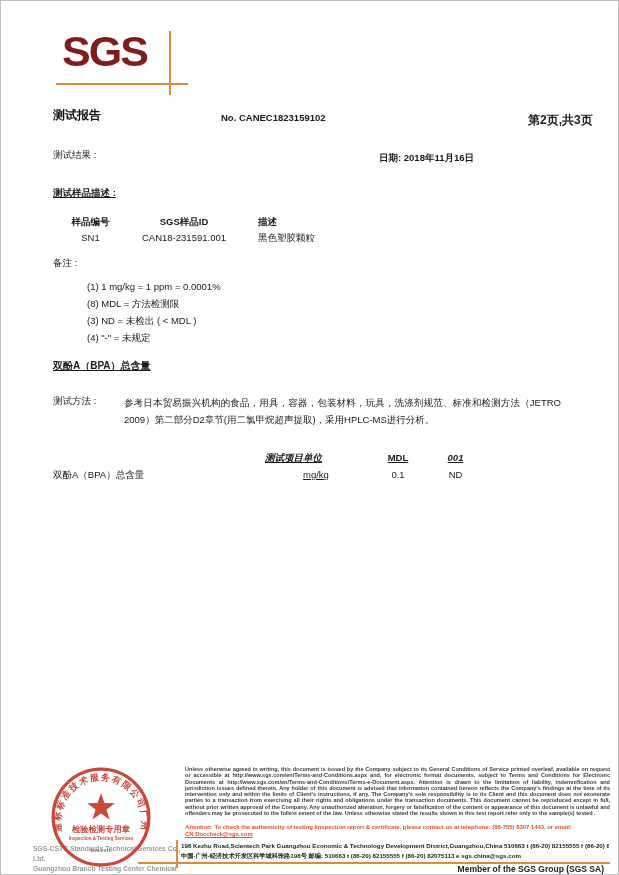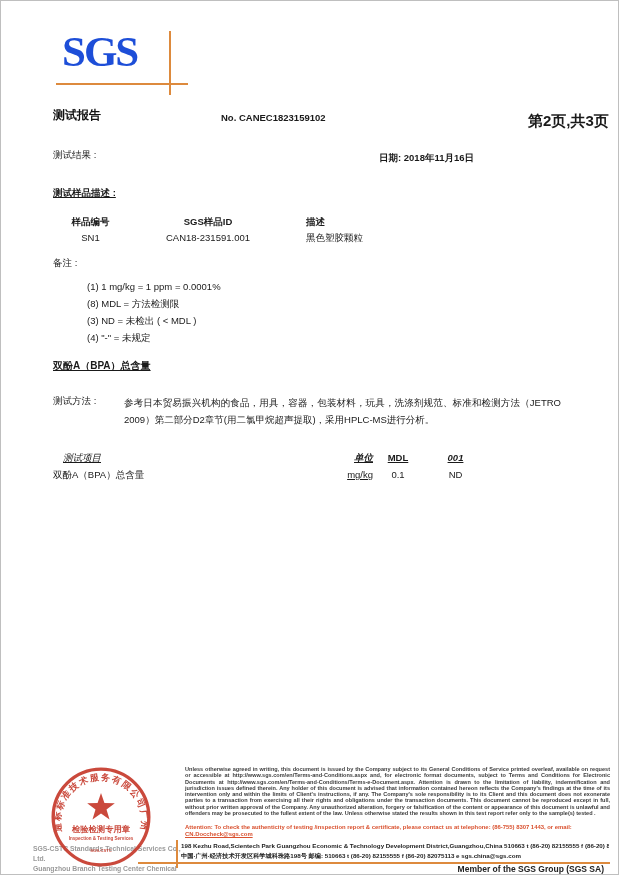--- a/index.html
+++ b/index.html
@@ -6,54 +6,54 @@
   html,body { background:#ffffff; }
   body { font-family:"Liberation Sans","DejaVu Sans",sans-serif; }
   .page {
     position:relative; width:619px; height:875px; background:#fff;
     border:1px solid #bfbfbf; overflow:hidden; color:#1a1a1a;
   }
   
   .logo-wrap { position:absolute; left:55px; top:30px; width:140px; height:70px; }
   .logo-text {
     position:absolute; left:6px; top:-4px; font-size:43px; font-weight:700;
-    letter-spacing:-2px; color:#1d4ed8; font-family:Liberation Serif, serif;
+    letter-spacing:-2px; color:#7f1d1d; font-family:Liberation Sans, sans-serif;
   }
   .logo-hline { position:absolute; left:0; top:52px; width:132px; height:2px; background:#dd8a3d; }
   .logo-vline { position:absolute; left:113px; top:0px; width:2px; height:64px; background:#dd8a3d; }
 
   .title-row { position:absolute; left:0; top:106px; width:100%; height:20px; font-weight:700; }
   .doc-title { position:absolute; left:52px; top:0; font-size:12px; font-weight:700; color:#111; }
   .report-no { position:absolute; left:220px; top:5px; font-size:9.5px; }
   .report-date { position:absolute; left:378px; top:5px; font-size:9.5px;margin-top:40px; }
-  .page-info { position:absolute; left:527px; top:5px; font-size:15px; }
+  .page-info { position:absolute; left:527px; top:5px; font-size:12px; }
 
   
   .body-area { position:absolute; left:52px; top:143px; width:545px; font-size:9.5px; }
   .label-line { margin-top:5px; }
   .sample-desc-label { margin-top:25px; font-weight:700; text-decoration:underline; }
   .st { margin-top:14px; }
-  .st-row { display:flex; line-height:16px;gap:24px; }
+  .st-row { display:flex; line-height:16px; }
   .st-c1 { width:75px; text-align:center; }
   .st-c2 { width:112px; text-align:center; }
   .st-c3 { padding-left:18px; }
   .st-head { font-weight:700; }
   .remarks-label { margin-top:11px; }
   .notes { margin-left:34px; margin-top:8px; }
   .note-line { line-height:17px; }
   .bpa-heading { margin-top:13px; font-weight:700; text-decoration:underline; font-size:10px; }
   .method-row { margin-top:22px; display:flex; }
   .method-label { width:71px; flex:0 0 71px; }
   .method-text { width:437px; line-height:16.5px; text-align:justify; }
   .rt { margin-top:21px; }
   .rt-row { display:flex; line-height:17px; }
   .rt-item { flex:0 0 250px; }
-  .rt-item.hdr { padding-left:10px; font-weight:400; }
+  .rt-item.hdr { padding-left:10px; font-weight:700;text-align:right; }
   .rt-item.hdr span { text-decoration:underline; }
-  .rt-unit { width:70px; text-align:right;text-decoration:underline; }
+  .rt-unit { width:70px; text-align:left;text-decoration:underline; }
   .rt-mdl { width:50px; text-align:center; }
   .rt-val { width:65px; text-align:center; }
   .u { text-decoration:underline; }
   .it { font-style:italic; }
   .b { font-weight:700; }
 
   
   .fineprint {
     position:absolute; left:184px; top:765px; width:425px;
     font-size:5.55px; line-height:6.25px; color:#3c3c3c; text-align:justify;

